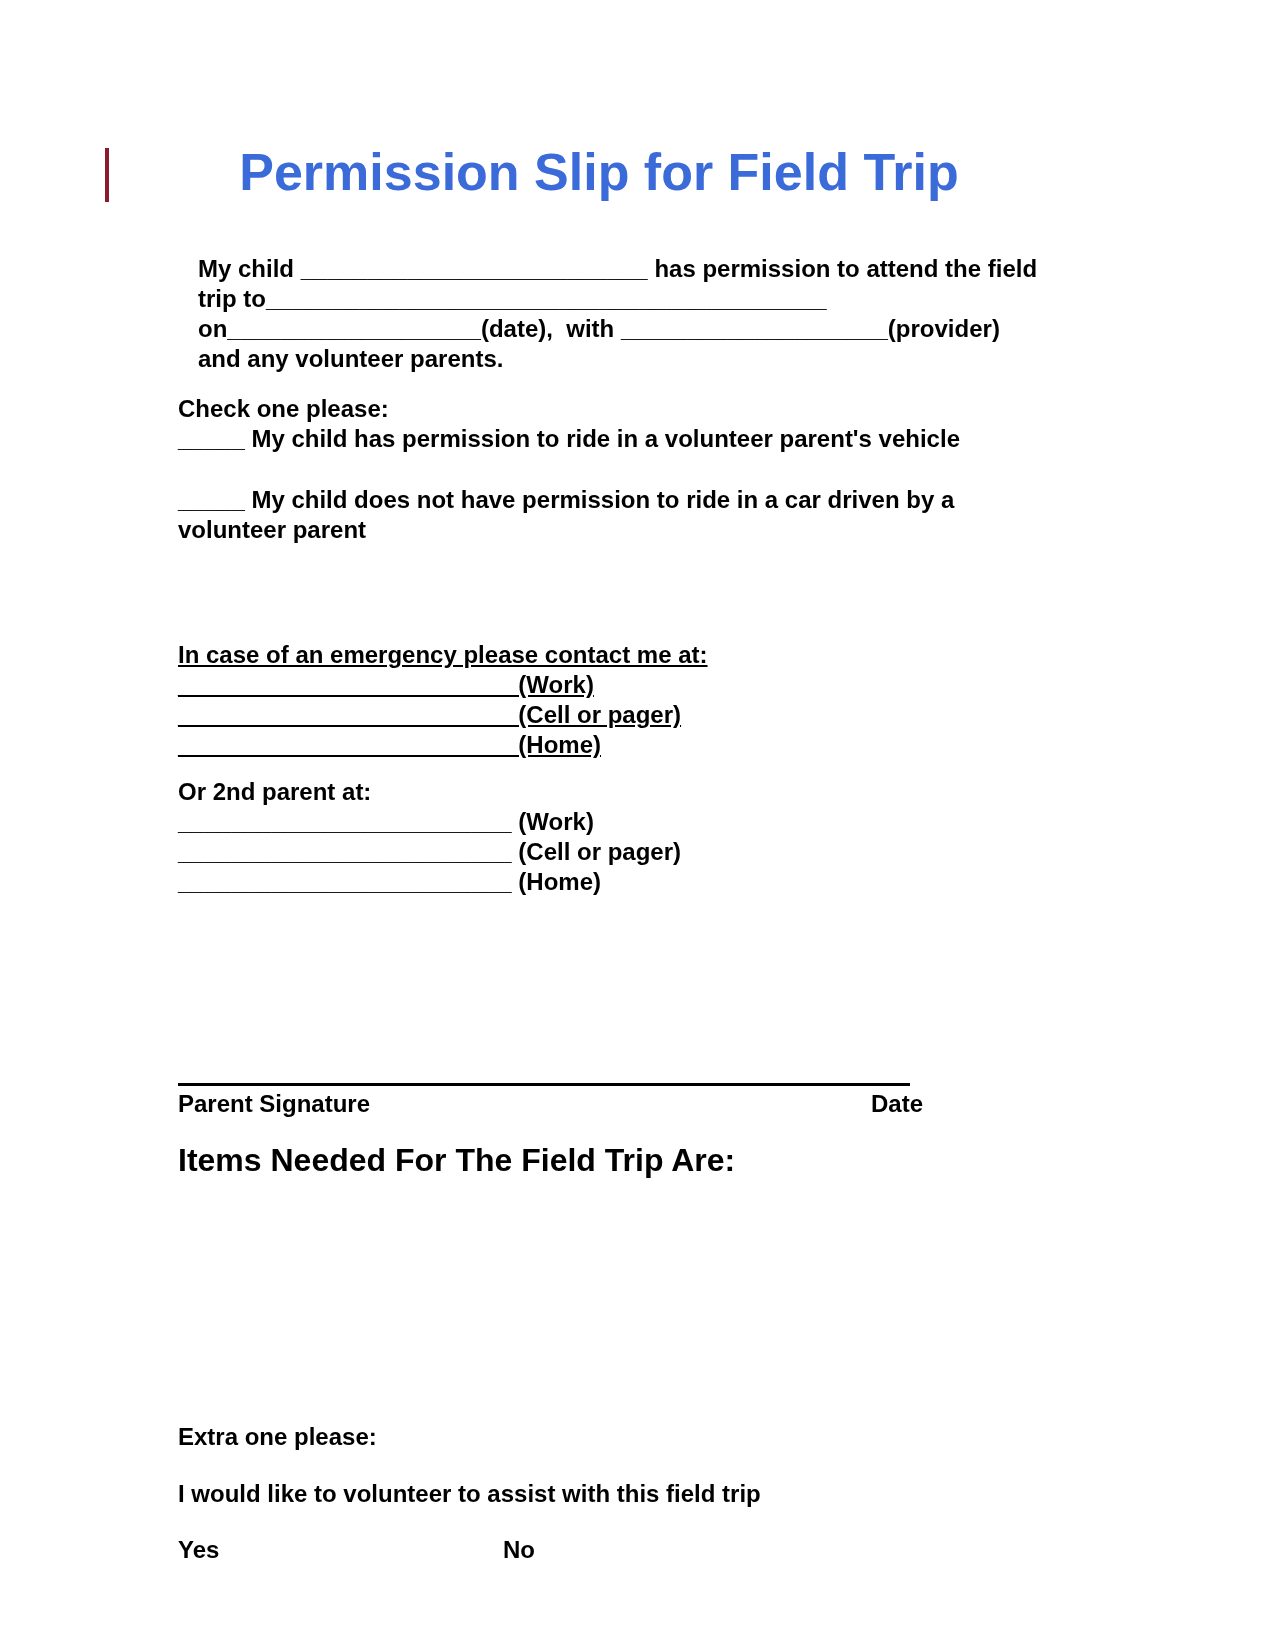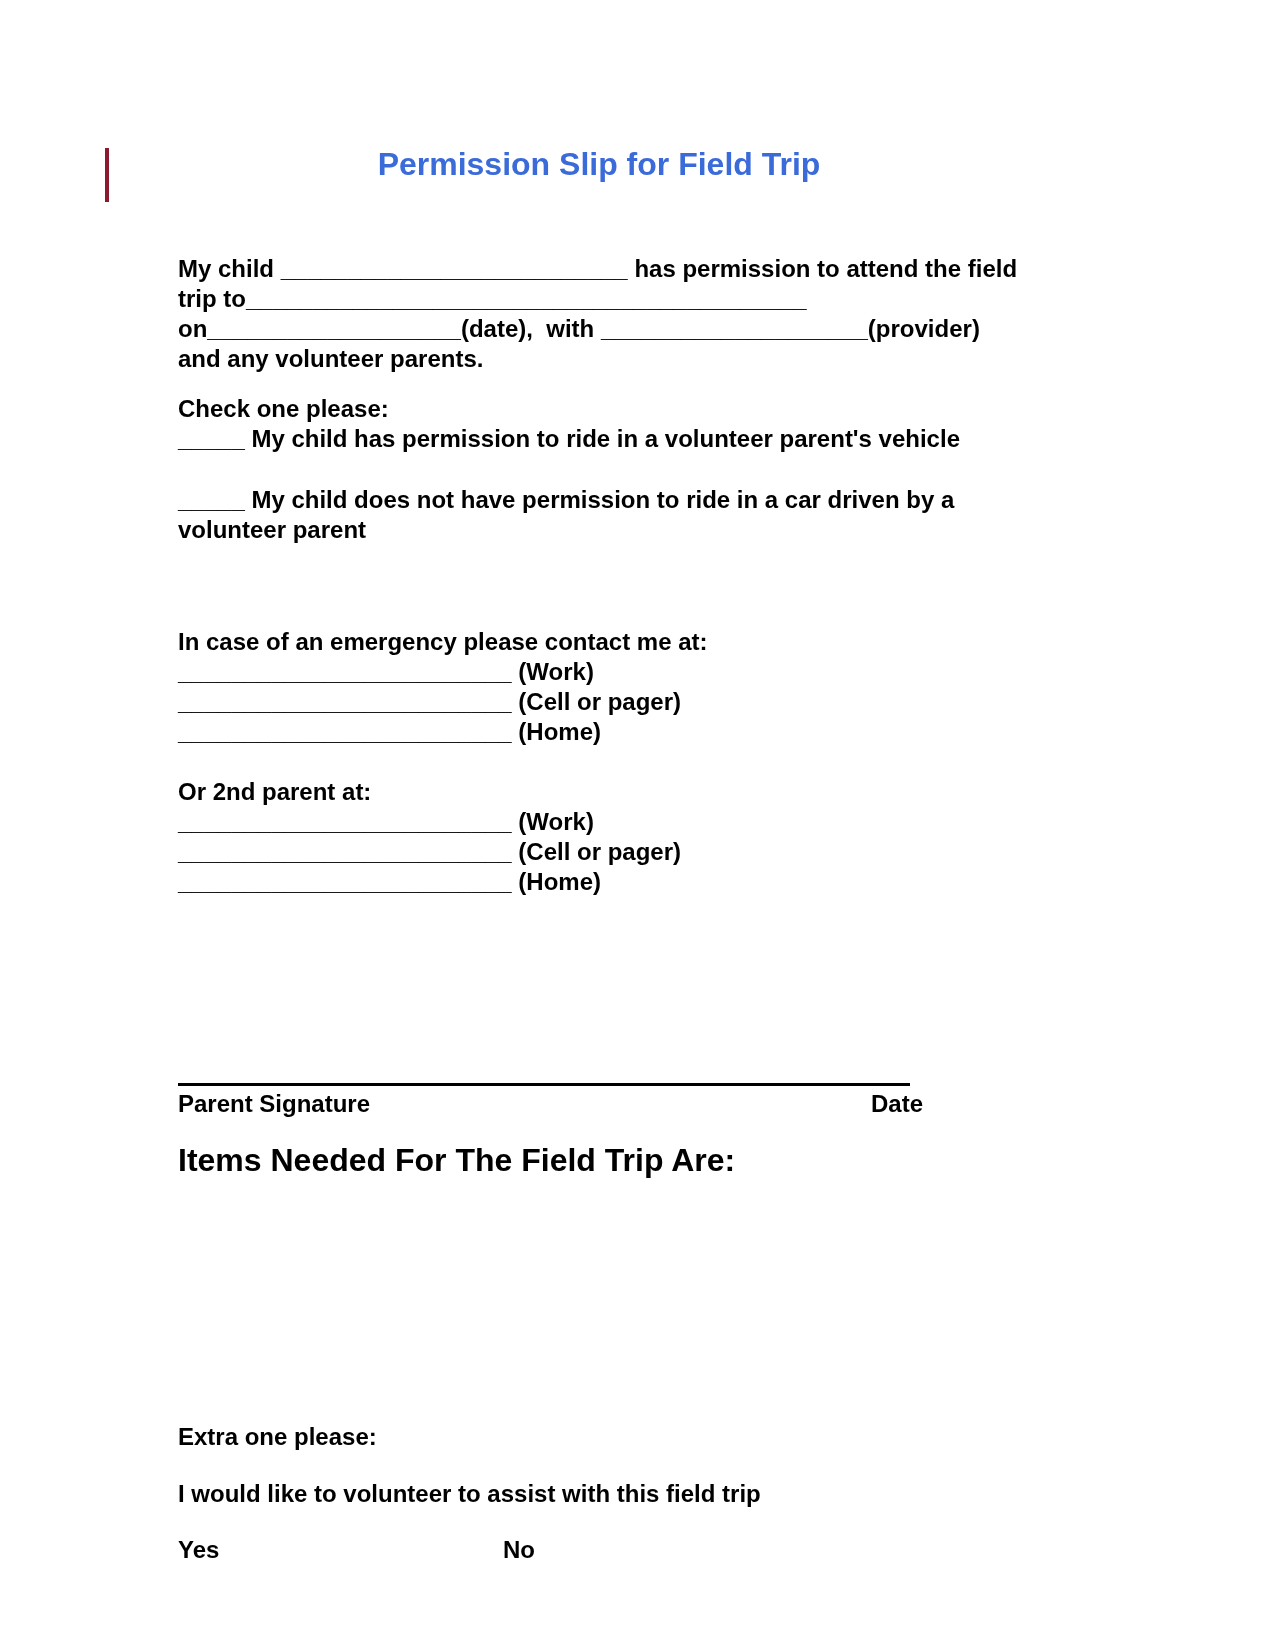--- a/index.html
+++ b/index.html
@@ -8,37 +8,37 @@
     width: 1275px;
     height: 1650px;
     background: #ffffff;
     font-family: "Liberation Sans", sans-serif;
     font-weight: bold;
     color: #000000;
     overflow: hidden;
   }
   .abs { position: absolute; }
   .title {
-    left: 178px; top: 140px; width: 842px;
+    left: 178px; top: 148px; width: 842px;
     text-align: center;
-    font-size: 32px; line-height: 48px;
+    font-size: 52px; line-height: 48px;
     letter-spacing: 0px;
   }
   .margin-mark {
     left: 105px; top: 148px; width: 4px; height: 54px;
   }
   .body-block {
     left: 178px;
     font-size: 24px; line-height: 30px;
     white-space: pre;
   }
-  .p-intro     { top: 254px; }
+  .p-intro     { top: 254px; margin-left: 20px; }
   .p-check1    { top: 394px; }
   .p-check2    { top: 485px; }
-  .p-em1       { top: 627px; }
+  .p-em1       { top: 640px; text-decoration: underline; }
   .p-em2       { top: 777px; }
   .p-em3       { top: 922px; }
   .sig-rule {
     left: 178px; top: 1083px; width: 732px; height: 0;
     border-top: 3px solid #000000;
   }
   .sig-labels {
     left: 178px; top: 1089px; width: 745px;
     display: flex; justify-content: space-between;
     font-size: 24px; line-height: 30px;

